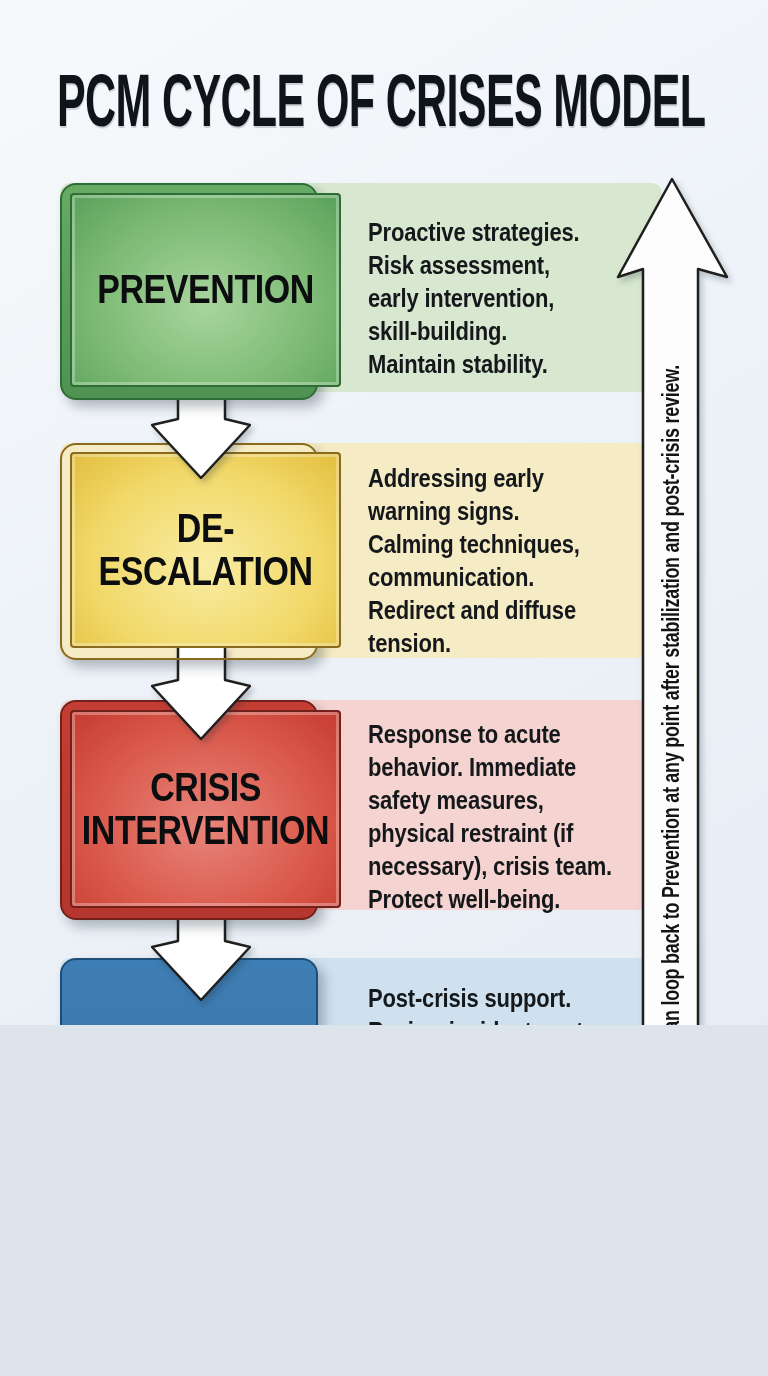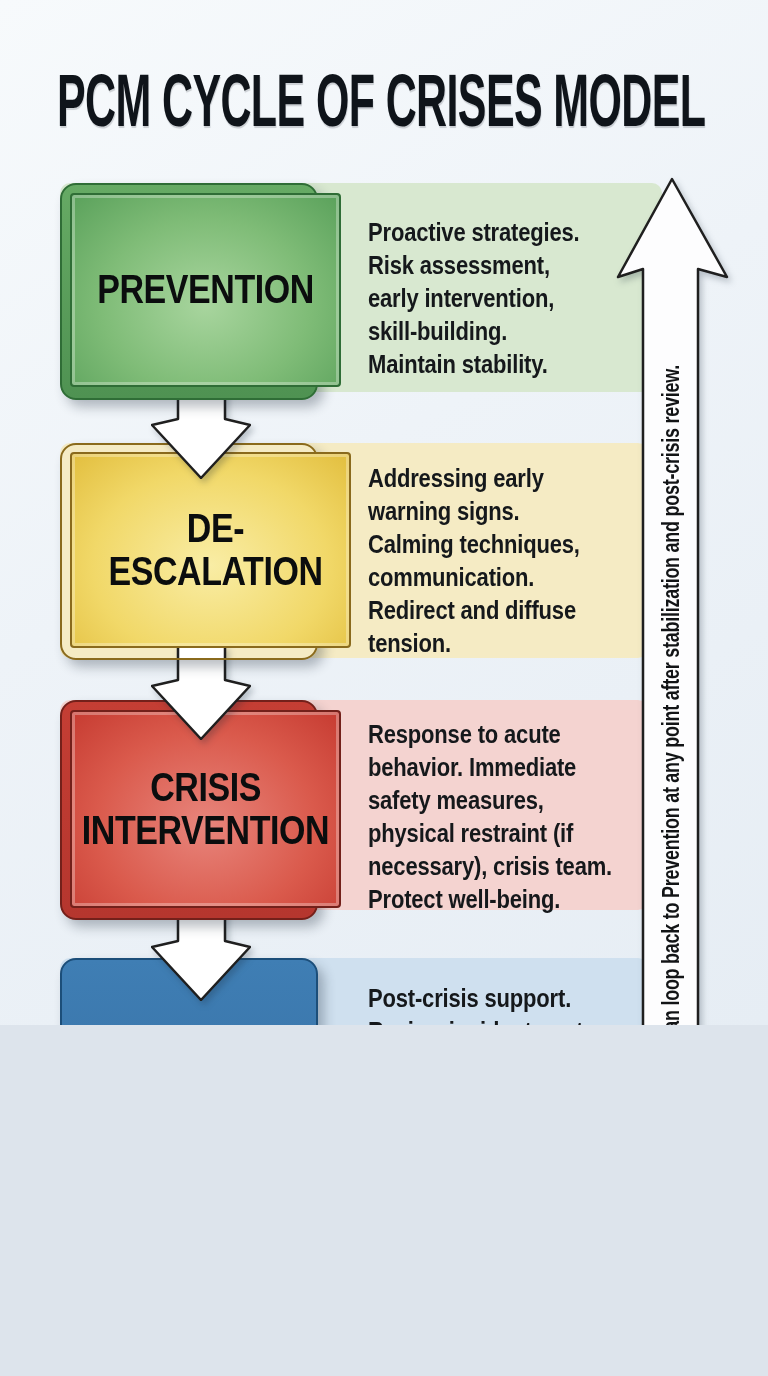--- a/index.html
+++ b/index.html
@@ -31,21 +31,21 @@
     font-size:40px;font-weight:700;line-height:1.08;letter-spacing:-0.5px;
     color:#0b0d0e;transform:scaleX(0.85);transform-origin:50% 50%;white-space:pre-line;
   }
   
   .z10{z-index:10}.z9{z-index:9}.z8{z-index:8}.z7{z-index:7}
   .z6{z-index:6}.z5{z-index:5}.z4{z-index:4}
 
   .g-back {background:linear-gradient(180deg,#66aa64,#4f9252);border-color:#2f6d36;}
   .g-front{background:radial-gradient(ellipse at 50% 58%,#a8d59e 0%,#7fbc77 55%,#5aa15b 100%);border-color:#2f6d36;}
   .y-back {background:linear-gradient(180deg,#e0bf45,#d4b238;);border-color:#8a6a1c;}
-  .y-front{background:radial-gradient(ellipse at 50% 58%,#f9eda5 0%,#f1d868 60%,#e2be3e 100%);border-color:#8a6a1c;padding-left:10px;}
+  .y-front{background:radial-gradient(ellipse at 50% 58%,#f9eda5 0%,#f1d868 60%,#e2be3e 100%);border-color:#8a6a1c;}
   .r-back {background:linear-gradient(180deg,#c43e34,#b5362e);border-color:#73201a;}
   .r-front{background:radial-gradient(ellipse at 50% 58%,#e8857c 0%,#da5a4c 58%,#c63b31 100%);border-color:#73201a;text-align:center;}
   .b-back {background:linear-gradient(180deg,#3f7eb4,#366fa3);border-color:#1c4e79;}
   .b-front{background:radial-gradient(ellipse at 50% 58%,#8ec0e6 0%,#5b9ad0 58%,#3b7cb3 100%);border-color:#1c4e79;}
 
   .desc{
     position:absolute;left:368px;width:360px;z-index:2;
     font-size:25px;line-height:33px;font-weight:600;letter-spacing:-0.2px;
     color:#15181b;white-space:pre-line;
     transform:scaleX(0.88);transform-origin:0 0;

